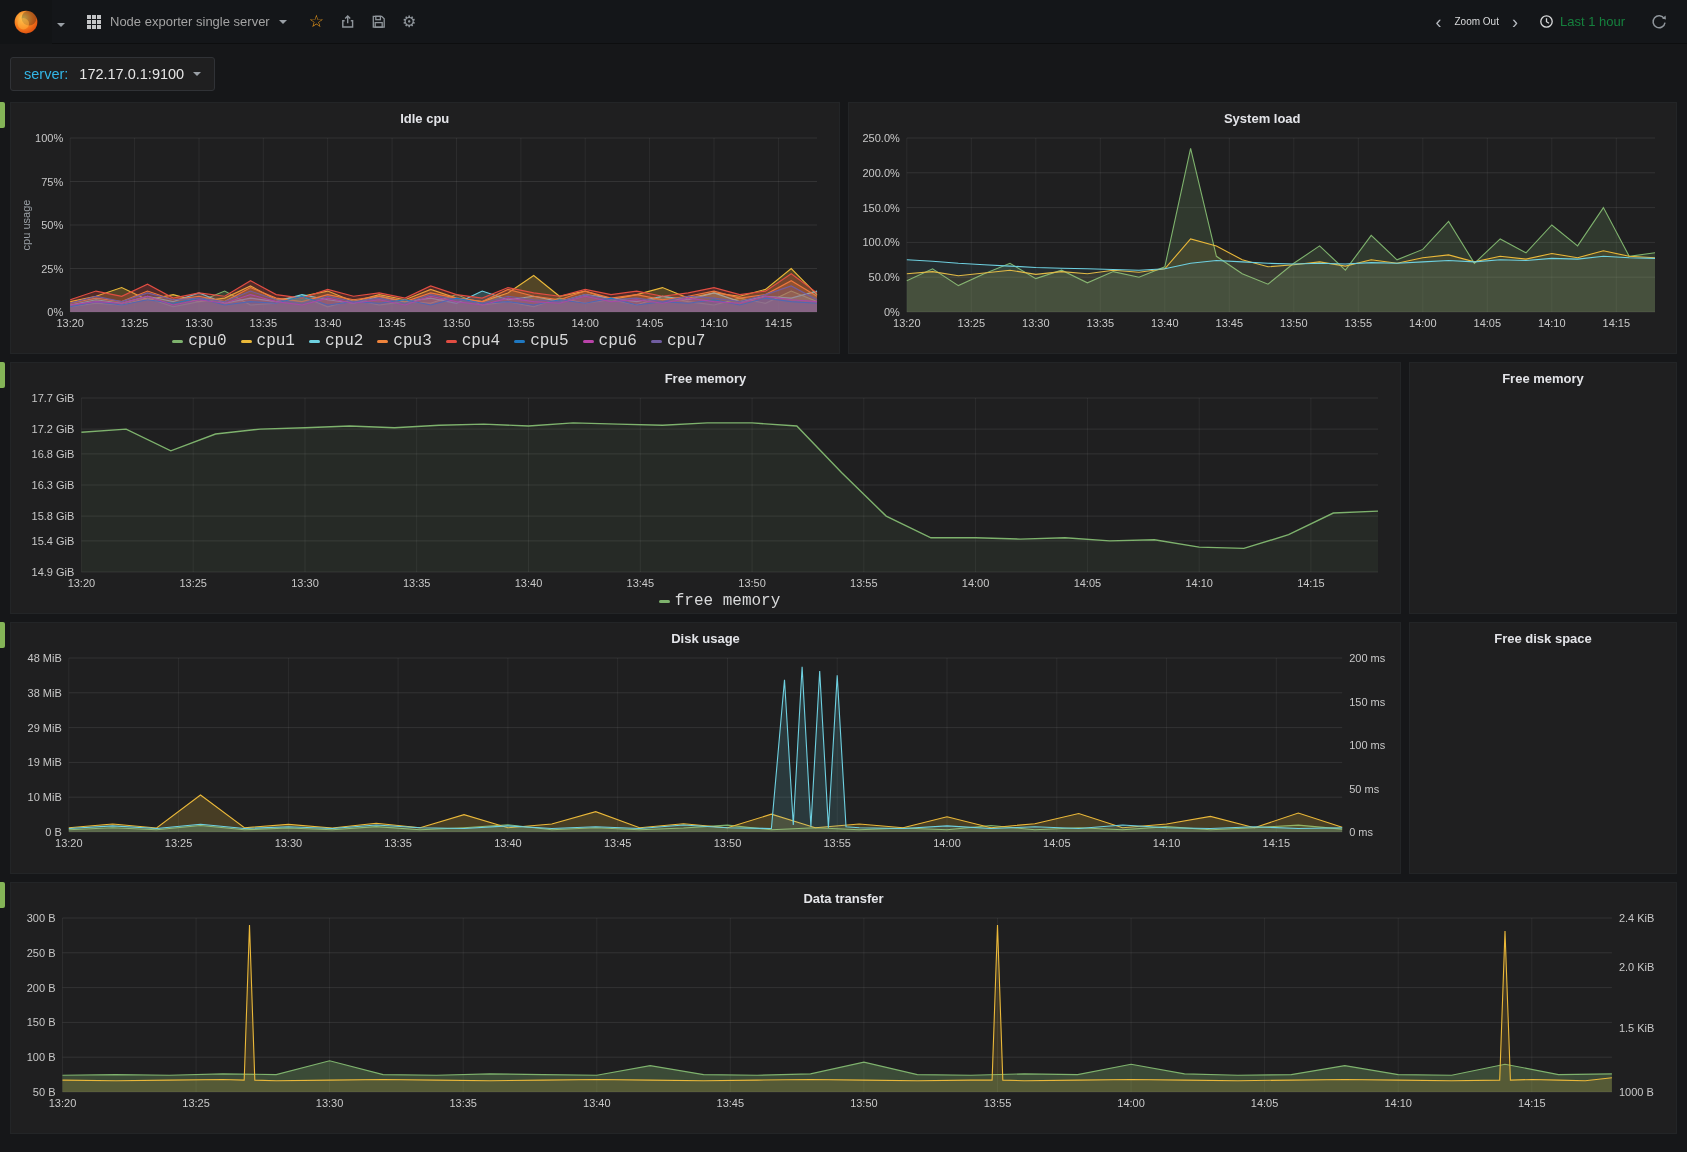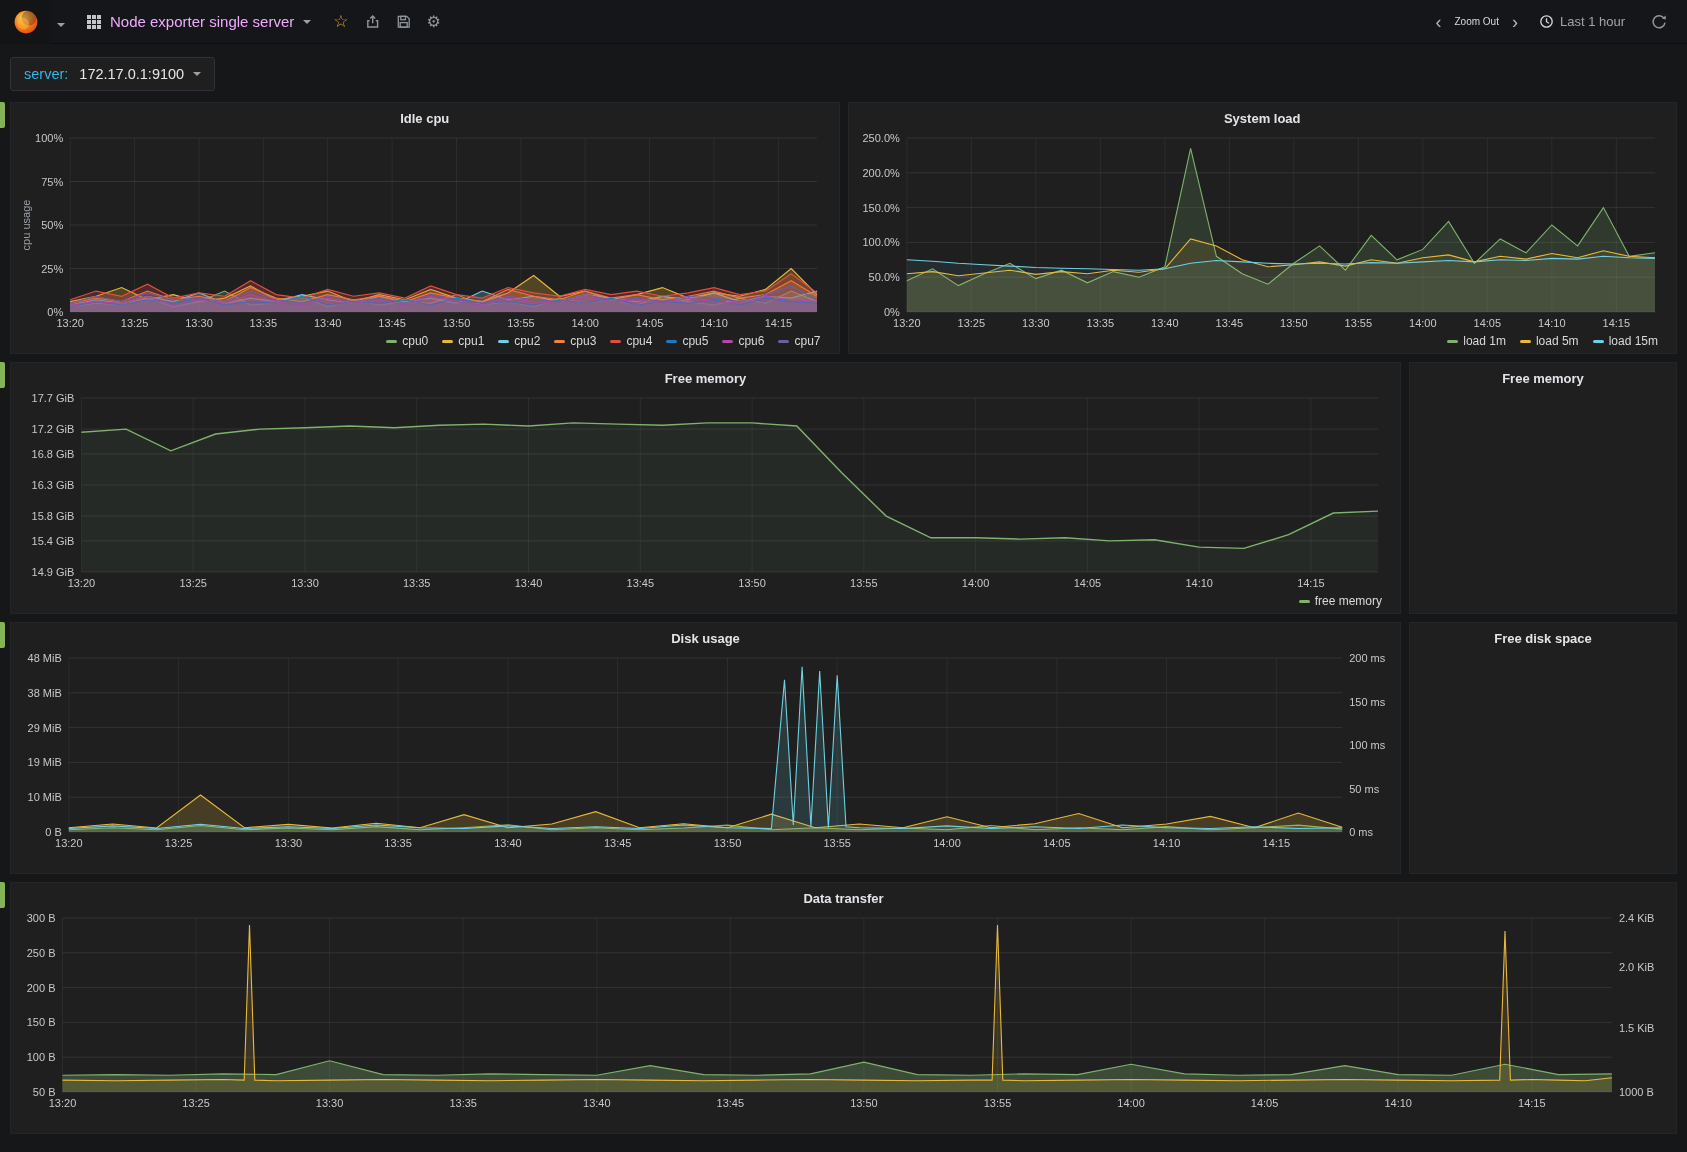--- a/index.html
+++ b/index.html
@@ -13,28 +13,28 @@
 
   
   .navbar {
     height:44px; display:flex; align-items:center; justify-content:space-between;
     background:#141619; border-bottom:1px solid #0d0e0f; padding-right:16px;
   }
   .nav-left { display:flex; align-items:center; height:100%; }
   .logo-btn { width:52px; height:44px; display:flex; align-items:center; justify-content:center; cursor:pointer; background:#121416; }
   .caret { width:0; height:0; border-left:4px solid transparent; border-right:4px solid transparent; border-top:4px solid #9aa0a6; display:inline-block; }
   .logo-caret { margin-left:3px; cursor:pointer; padding:4px 2px; }
-  .dash-btn { display:flex; align-items:center; gap:9px; padding:0 14px; margin-left:6px; color:#f0abfc; font-size:15px; cursor:pointer; height:100%; }
+  .dash-btn { display:flex; align-items:center; gap:9px; padding:0 14px; margin-left:6px; color:#a3a3a3; font-size:13px; cursor:pointer; height:100%; }
   .icon-btn { background:none; border:none; color:#8f959b; font-size:15px; padding:4px 8px; cursor:pointer; line-height:1; display:flex; align-items:center; }
   .star-btn { color:#f29d1b; font-size:17px; }
   .gear-btn { font-size:16px; }
   .nav-right { display:flex; align-items:center; gap:4px; font-size:13px; color:#d8d9da; }
   .chev-btn { background:none; border:none; color:#b6bac0; font-size:18px; cursor:pointer; padding:0 7px; line-height:1; }
   .zoom-btn { background:none; border:none; color:#d8d9da; font-size:10px; cursor:pointer; padding:0 2px; }
-  .time-btn { background:none; border:none; color:#a3a3a3; font-size:13px; cursor:pointer; display:flex; align-items:center; gap:6px; padding:0 10px; }
+  .time-btn { background:none; border:none; color:#15803d; font-size:13px; cursor:pointer; display:flex; align-items:center; gap:6px; padding:0 10px; }
   .refresh-btn { background:none; border:none; cursor:pointer; padding:0 4px; margin-left:8px; display:flex; }
 
   
   .submenu { padding:13px 10px 11px; }
   .var-box {
     display:inline-flex; align-items:center; background:#1f1f20; border:1px solid #303236;
     border-radius:3px; padding:8px 13px; font-size:14.5px; cursor:pointer;
   }
   .var-label { color:#33b5e5; margin-right:11px; }
   .var-value { color:#e6e6e6; }
@@ -48,22 +48,22 @@
     background:#1f1f20; border:1px solid #232527; display:flex; flex-direction:column;
     padding:3px 8px 3px 8px; flex:1; min-width:0;
   }
   .panel.fixed { flex:0 0 268px; }
   .panel-title {
     text-align:center; font-size:13px; font-weight:700; color:#e3e4e8;
     padding:5px 0 2px; cursor:pointer; flex:0 0 auto;
   }
   .chart { flex:1 1 auto; min-height:0; width:100%; cursor:crosshair; }
   .legend {
-    flex:0 0 18px; display:flex; justify-content:flex-end; align-items:center;
-    padding:0 10px 0 38px; font-size:12px; color:#d8d9da;
+    flex:0 0 18px; display:flex; justify-content:center; align-items:center;
+    padding:0 10px 0 38px; font-size:16px; color:#d8d9da;font-family:Liberation Mono, monospace;
   }
   .legend-left, .legend-right { display:flex; align-items:center; gap:14px; }
   .legend-item { display:inline-flex; align-items:center; cursor:pointer; }
   .legend-marker { display:inline-block; width:11px; height:3px; border-radius:2px; margin-right:5px; }
   .gauge { flex:1 1 auto; min-height:0; width:100%; }
 </style>
 </head>
 <body>
 
 <nav class="navbar">
@@ -299,37 +299,20 @@
             <text x="42.8" y="48.8" fill="#c8c8c8" font-size="11" text-anchor="end">200.0%</text>
             <line x1="49.8" y1="10.0" x2="798" y2="10.0" stroke="rgba(255,255,255,0.09)"></line>
             <text x="42.8" y="14.0" fill="#c8c8c8" font-size="11" text-anchor="end">250.0%</text>
             <path d="M49.8,152.7L75.6,140.8L101.4,157.6L127.2,145.7L153.0,135.3L178.8,150.6L204.6,142.2L230.4,154.8L256.2,143.6L282.0,149.2L307.8,138.8L333.6,20.4L359.4,128.3L385.2,145.7L411.0,156.2L436.8,135.3L462.6,117.9L488.4,142.2L514.2,107.4L540.0,131.8L565.8,121.4L591.6,93.5L617.4,135.3L643.2,110.9L669.0,124.8L694.8,97.0L720.6,117.9L746.4,79.6L772.2,128.3L798.0,124.8L798.0,184.0L49.8,184.0Z" fill="#7EB26D" fill-opacity="0.18" stroke="none"></path>
             <path d="M49.8,152.7L75.6,140.8L101.4,157.6L127.2,145.7L153.0,135.3L178.8,150.6L204.6,142.2L230.4,154.8L256.2,143.6L282.0,149.2L307.8,138.8L333.6,20.4L359.4,128.3L385.2,145.7L411.0,156.2L436.8,135.3L462.6,117.9L488.4,142.2L514.2,107.4L540.0,131.8L565.8,121.4L591.6,93.5L617.4,135.3L643.2,110.9L669.0,124.8L694.8,97.0L720.6,117.9L746.4,79.6L772.2,128.3L798.0,124.8" fill="none" stroke="#7EB26D" stroke-width="1.1"></path>
             <path d="M49.8,145.7L75.6,143.6L101.4,147.8L127.2,145.0L153.0,142.2L178.8,146.4L204.6,143.6L230.4,145.7L256.2,142.2L282.0,144.3L307.8,140.8L333.6,110.9L359.4,117.9L385.2,131.8L411.0,138.8L436.8,136.7L462.6,133.9L488.4,138.1L514.2,131.8L540.0,135.3L565.8,129.7L591.6,126.9L617.4,133.9L643.2,128.3L669.0,131.1L694.8,125.5L720.6,129.7L746.4,122.8L772.2,128.3L798.0,129.7L798.0,184.0L49.8,184.0Z" fill="#EAB839" fill-opacity="0.1" stroke="none"></path>
             <path d="M49.8,145.7L75.6,143.6L101.4,147.8L127.2,145.0L153.0,142.2L178.8,146.4L204.6,143.6L230.4,145.7L256.2,142.2L282.0,144.3L307.8,140.8L333.6,110.9L359.4,117.9L385.2,131.8L411.0,138.8L436.8,136.7L462.6,133.9L488.4,138.1L514.2,131.8L540.0,135.3L565.8,129.7L591.6,126.9L617.4,133.9L643.2,128.3L669.0,131.1L694.8,125.5L720.6,129.7L746.4,122.8L772.2,128.3L798.0,129.7" fill="none" stroke="#EAB839" stroke-width="1.1"></path>
             <path d="M49.8,131.8L75.6,133.2L101.4,135.3L127.2,136.7L153.0,138.1L178.8,139.5L204.6,140.2L230.4,140.8L256.2,141.5L282.0,142.2L307.8,140.8L333.6,135.3L359.4,132.5L385.2,133.9L411.0,135.3L436.8,136.0L462.6,135.3L488.4,136.0L514.2,134.6L540.0,135.3L565.8,133.9L591.6,132.5L617.4,133.9L643.2,131.8L669.0,132.5L694.8,130.4L720.6,131.1L746.4,128.3L772.2,129.7L798.0,130.4L798.0,184.0L49.8,184.0Z" fill="#6ED0E0" fill-opacity="0.08" stroke="none"></path>
             <path d="M49.8,131.8L75.6,133.2L101.4,135.3L127.2,136.7L153.0,138.1L178.8,139.5L204.6,140.2L230.4,140.8L256.2,141.5L282.0,142.2L307.8,140.8L333.6,135.3L359.4,132.5L385.2,133.9L411.0,135.3L436.8,136.0L462.6,135.3L488.4,136.0L514.2,134.6L540.0,135.3L565.8,133.9L591.6,132.5L617.4,133.9L643.2,131.8L669.0,132.5L694.8,130.4L720.6,131.1L746.4,128.3L772.2,129.7L798.0,130.4" fill="none" stroke="#6ED0E0" stroke-width="1.1"></path>
           </svg></div>
-      <div class="legend">
-        <div class="legend-left">
-            <span class="legend-item">
-              <span class="legend-marker" style="background:#7EB26D"></span>
-              <span>load 1m</span>
-            </span>
-            <span class="legend-item">
-              <span class="legend-marker" style="background:#EAB839"></span>
-              <span>load 5m</span>
-            </span>
-            <span class="legend-item">
-              <span class="legend-marker" style="background:#6ED0E0"></span>
-              <span>load 15m</span>
-            </span>
-          </div>
-          <div class="legend-right"></div>
-      </div>
     </div>
   </div>
 
   <div class="row">
     <div class="row-tab"></div>
     <div class="panel">
       <div class="panel-title">Free memory</div>
       <div class="chart"><svg width="1373" height="204">
             <line x1="62.4" y1="10" x2="62.4" y2="184" stroke="rgba(255,255,255,0.06)"></line>
             <text x="62.4" y="199" fill="#c8c8c8" font-size="11" text-anchor="middle">13:20</text>

